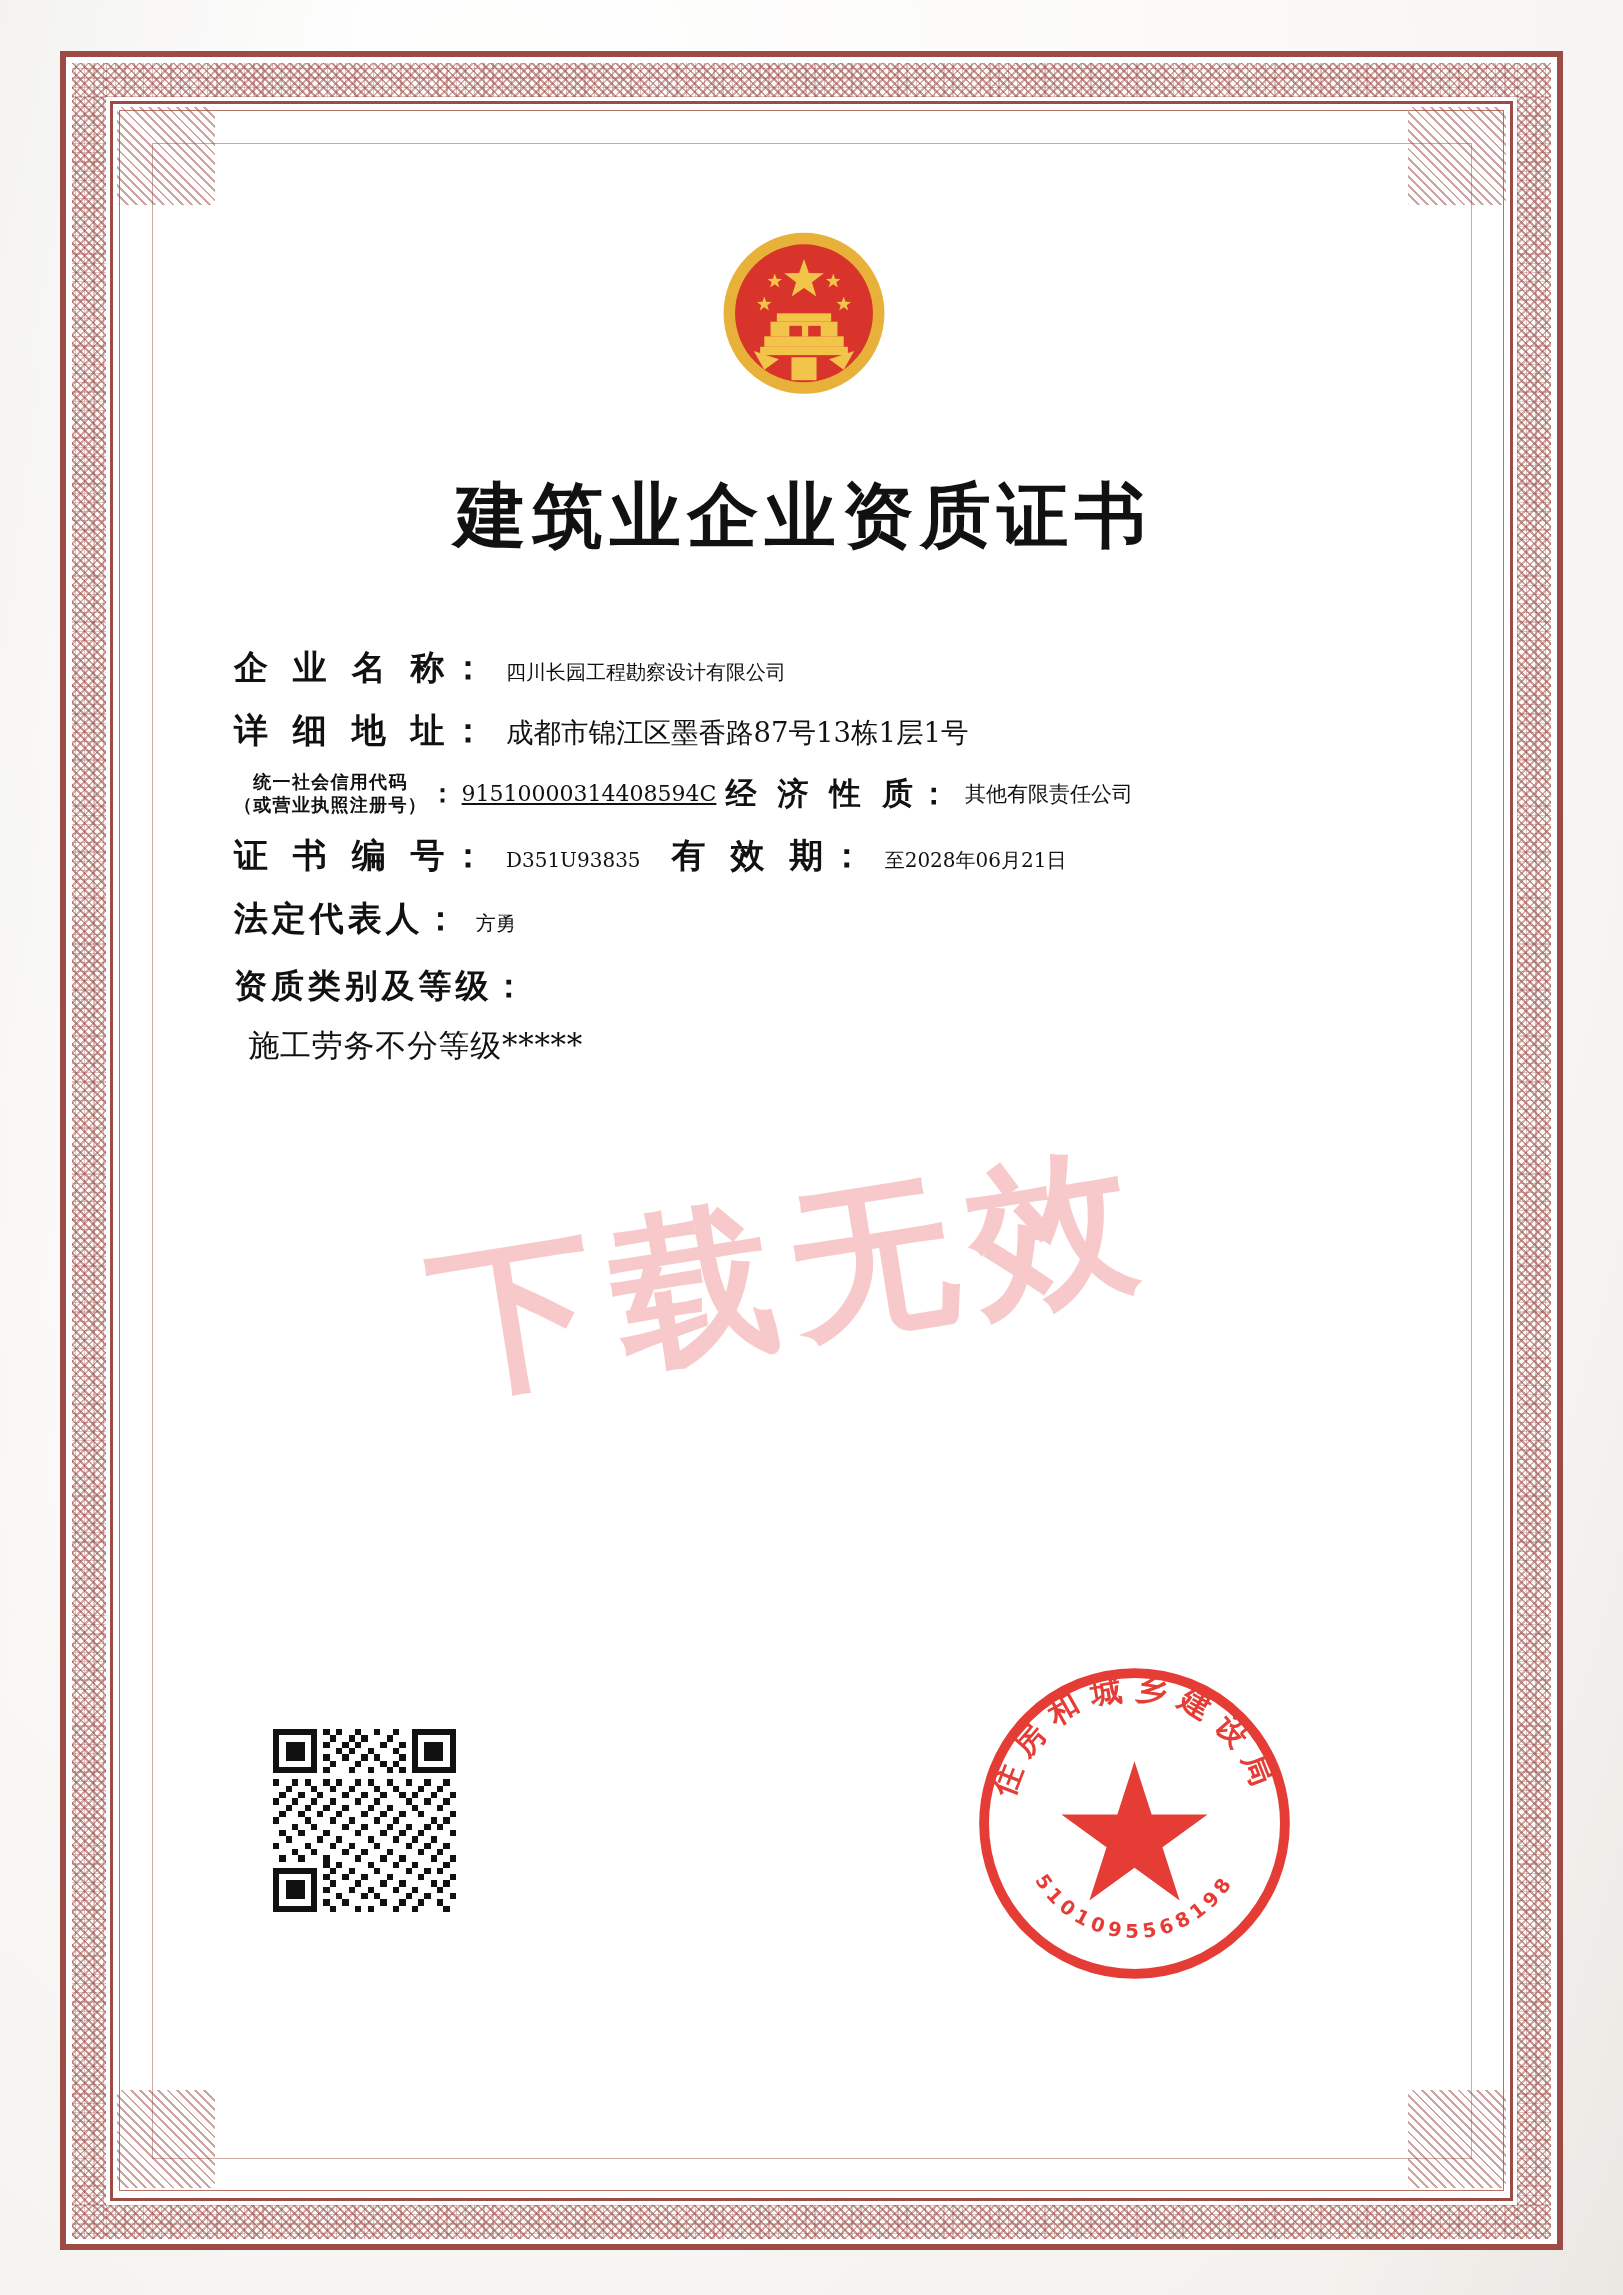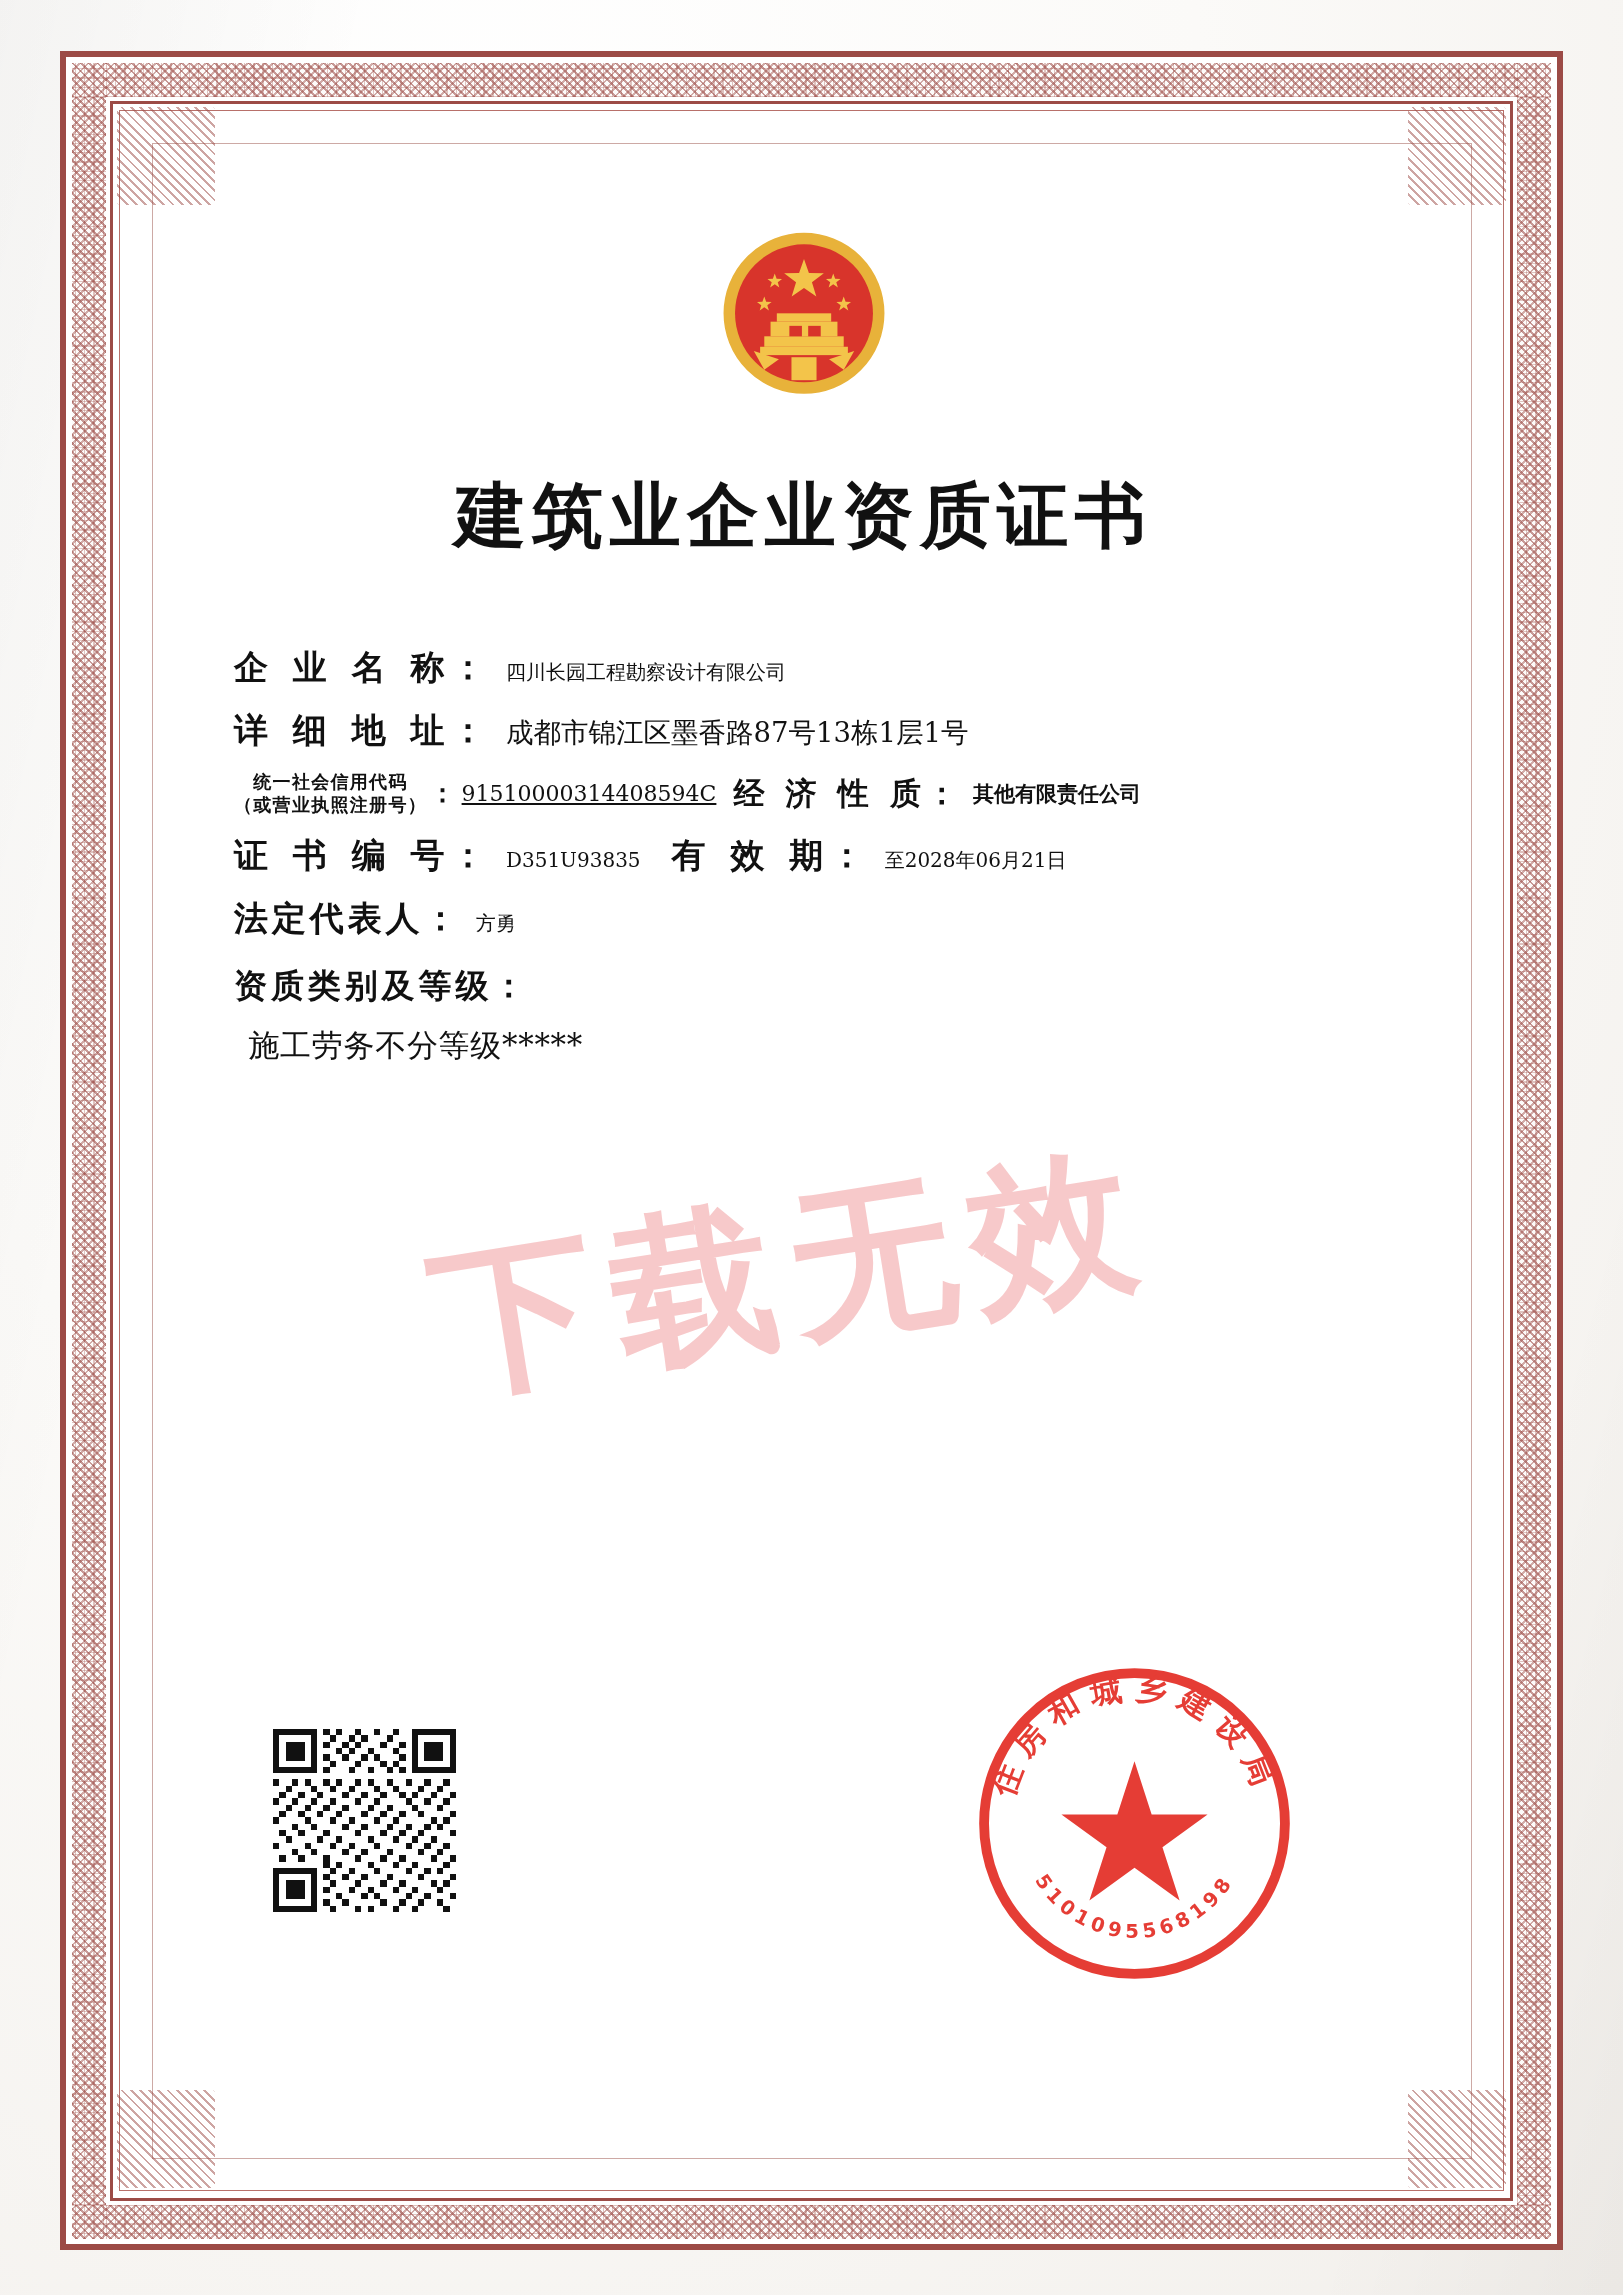--- a/index.html
+++ b/index.html
@@ -172,28 +172,27 @@
     font-size: 26px; font-weight:bold; margin-left:2.6px; color:#111;
   }
   .code-value {
     font-size: 22px;
     margin-left: 6px;
     color:#111;
     font-family: "DejaVu Serif", "Liberation Serif", serif;
     text-decoration: underline;
   }
   .econ-label {
-    font-size: 31px; font-weight: bold; letter-spacing: 5.2px; margin-left: 17px; color:#111;
+    font-size: 31px; font-weight: bold; letter-spacing: 5.2px; margin-left: 9px; color:#111;
     white-space:nowrap;
   }
   .econ-value {
     font-size: 21px; margin-left: 10.5px; color:#111;
     font-family: "DejaVu Serif", "Liberation Serif", serif;
     white-space:nowrap;
-    font-weight:bold;
   }
 
   .qual-head {
     font-size: 33px; font-weight:bold; letter-spacing: 3.9px; color:#111;
     margin-top: 22px;
   }
   .qual-item {
     font-size: 31px; color:#111; margin-top: 16px; margin-left: 14.4px;
     font-family: "DejaVu Serif", "Liberation Serif", serif;
     letter-spacing: 0.7px;

